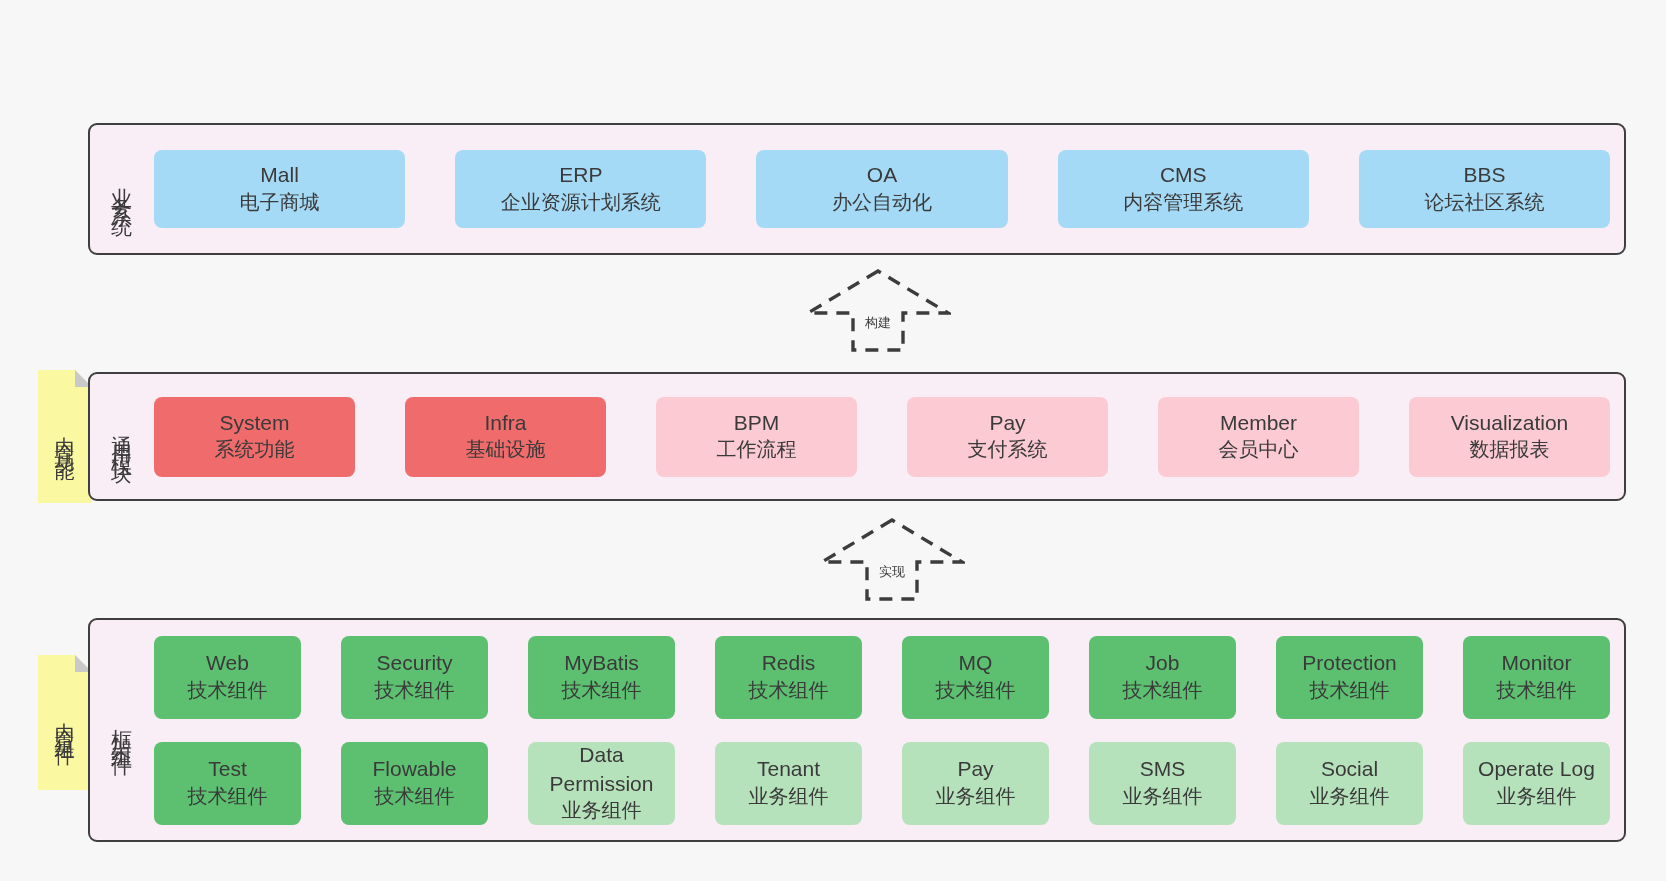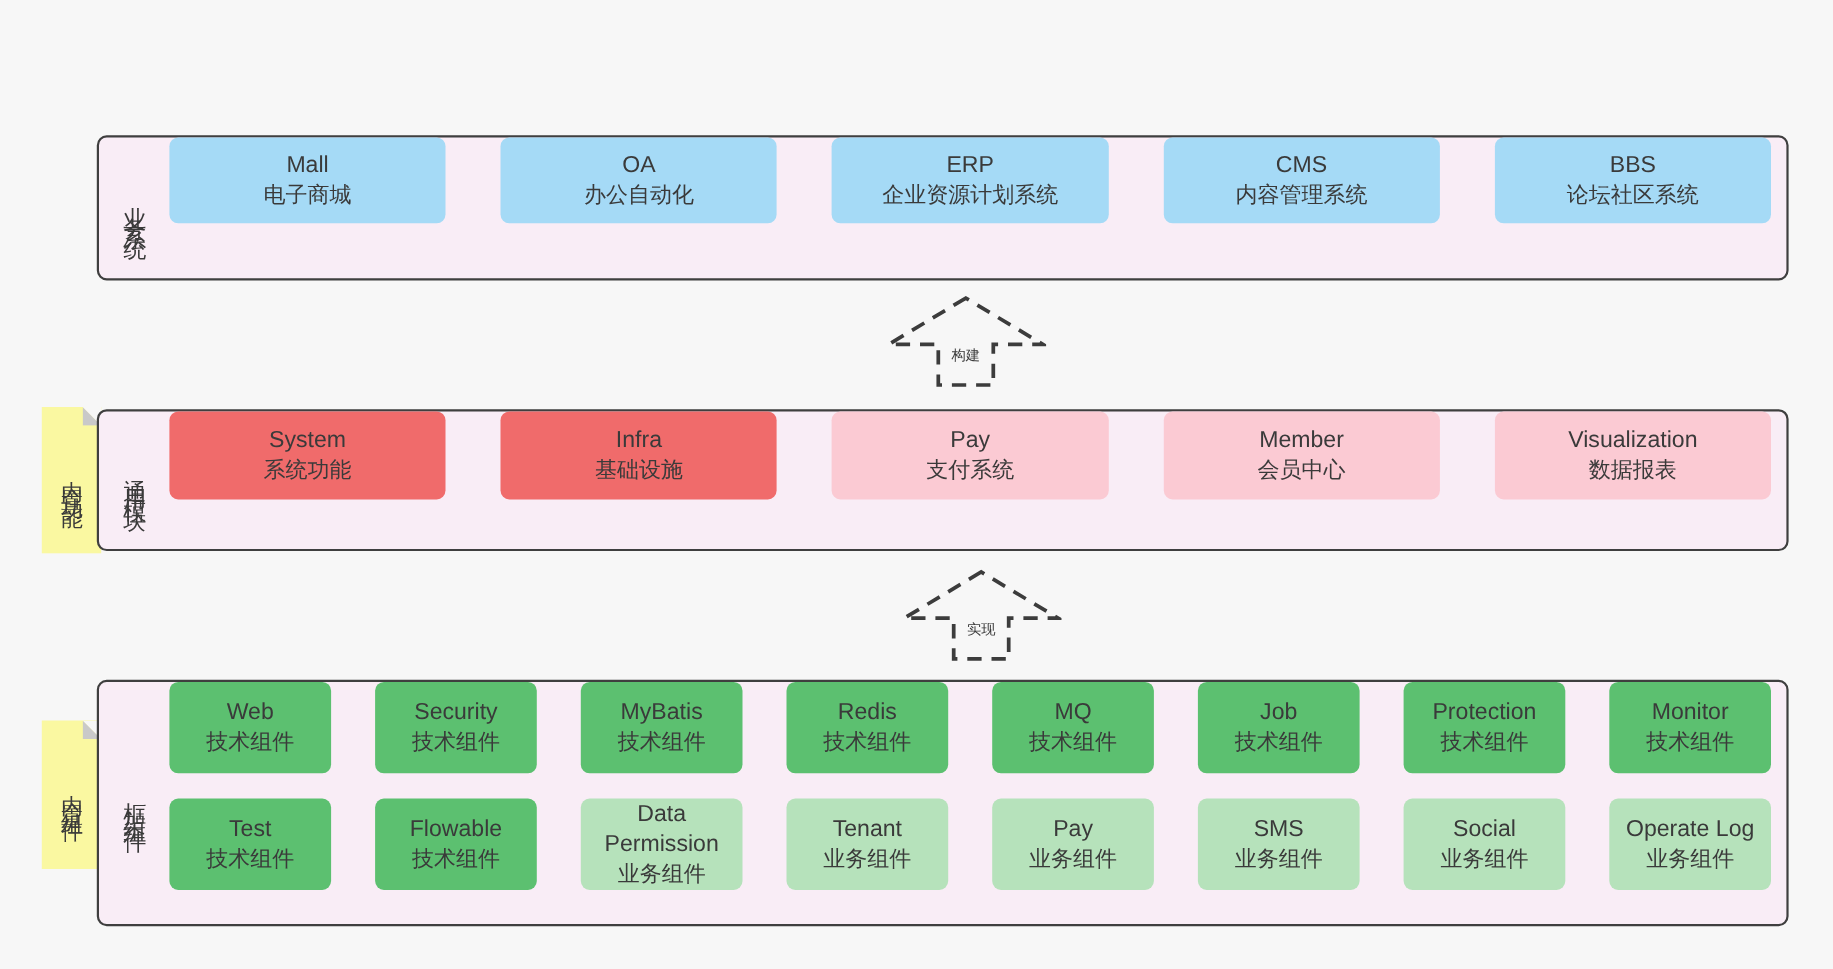--- a/index.html
+++ b/index.html
@@ -23,34 +23,34 @@
   }
   #band-business{top:123px;height:132px;}
   #band-modules{top:372px;height:129px;}
   #band-components{top:618px;height:224px;}
   .band-label{width:64px;flex:0 0 64px;display:flex;align-items:center;justify-content:center;}
   .v-text{
     writing-mode:vertical-rl;text-orientation:upright;
     font-size:21px;letter-spacing:9px;color:var(--c-text);line-height:1;
   }
   .band-content{
-    flex:1;display:flex;flex-direction:column;
+    flex:1;display:flex;flex-direction:column;justify-content:center;
     gap:23px;padding-right:14px;
   }
   .box-row{display:flex;gap:50px;}
   #band-components .box-row{gap:40px;}
   .box{
     flex:1;height:78px;border-radius:8px;display:flex;flex-direction:column;
     align-items:center;justify-content:center;text-align:center;
     line-height:1.35;padding:2px 8px;box-sizing:border-box;
   }
   #band-modules .box{height:80px;}
   #band-components .box{height:83px;}
   .box-en{font-size:21px;}
-  .box-zh{font-size:20px;}
+  .box-zh{font-size:20px;font-family:Liberation Mono, monospace;}
   .v-blue{background:var(--c-blue);}
   .v-red{background:var(--c-red);}
   .v-pink{background:var(--c-pink);}
   .v-green{background:var(--c-green);}
   .v-lightgreen{background:var(--c-light-green);}
   
   .sticky{
     position:absolute;left:38px;width:54px;background:var(--c-sticky-bg);
     z-index:1;display:flex;align-items:center;justify-content:center;
   }
@@ -86,27 +86,27 @@
       <span class="v-text">业务系统</span>
     </div>
     <div class="band-content">
         <div class="box-row">
   <div class="box v-blue">
     <div class="box-en">Mall</div>
     <div class="box-zh">电子商城</div>
   </div>
 
   <div class="box v-blue">
+    <div class="box-en">ERP</div>
+    <div class="box-zh">企业资源计划系统</div>
+  </div>
+
+  <div class="box v-blue">
     <div class="box-en">OA</div>
     <div class="box-zh">办公自动化</div>
-  </div>
-
-  <div class="box v-blue">
-    <div class="box-en">ERP</div>
-    <div class="box-zh">企业资源计划系统</div>
   </div>
 
 
   <div class="box v-blue">
     <div class="box-en">CMS</div>
     <div class="box-zh">内容管理系统</div>
   </div>
 
   <div class="box v-blue">
     <div class="box-en">BBS</div>
@@ -136,20 +136,24 @@
   <div class="box v-red">
     <div class="box-en">System</div>
     <div class="box-zh">系统功能</div>
   </div>
 
   <div class="box v-red">
     <div class="box-en">Infra</div>
     <div class="box-zh">基础设施</div>
   </div>
 
+  <div class="box v-pink">
+    <div class="box-en">BPM</div>
+    <div class="box-zh">工作流程</div>
+  </div>
 
   <div class="box v-pink">
     <div class="box-en">Pay</div>
     <div class="box-zh">支付系统</div>
   </div>
 
   <div class="box v-pink">
     <div class="box-en">Member</div>
     <div class="box-zh">会员中心</div>
   </div>

